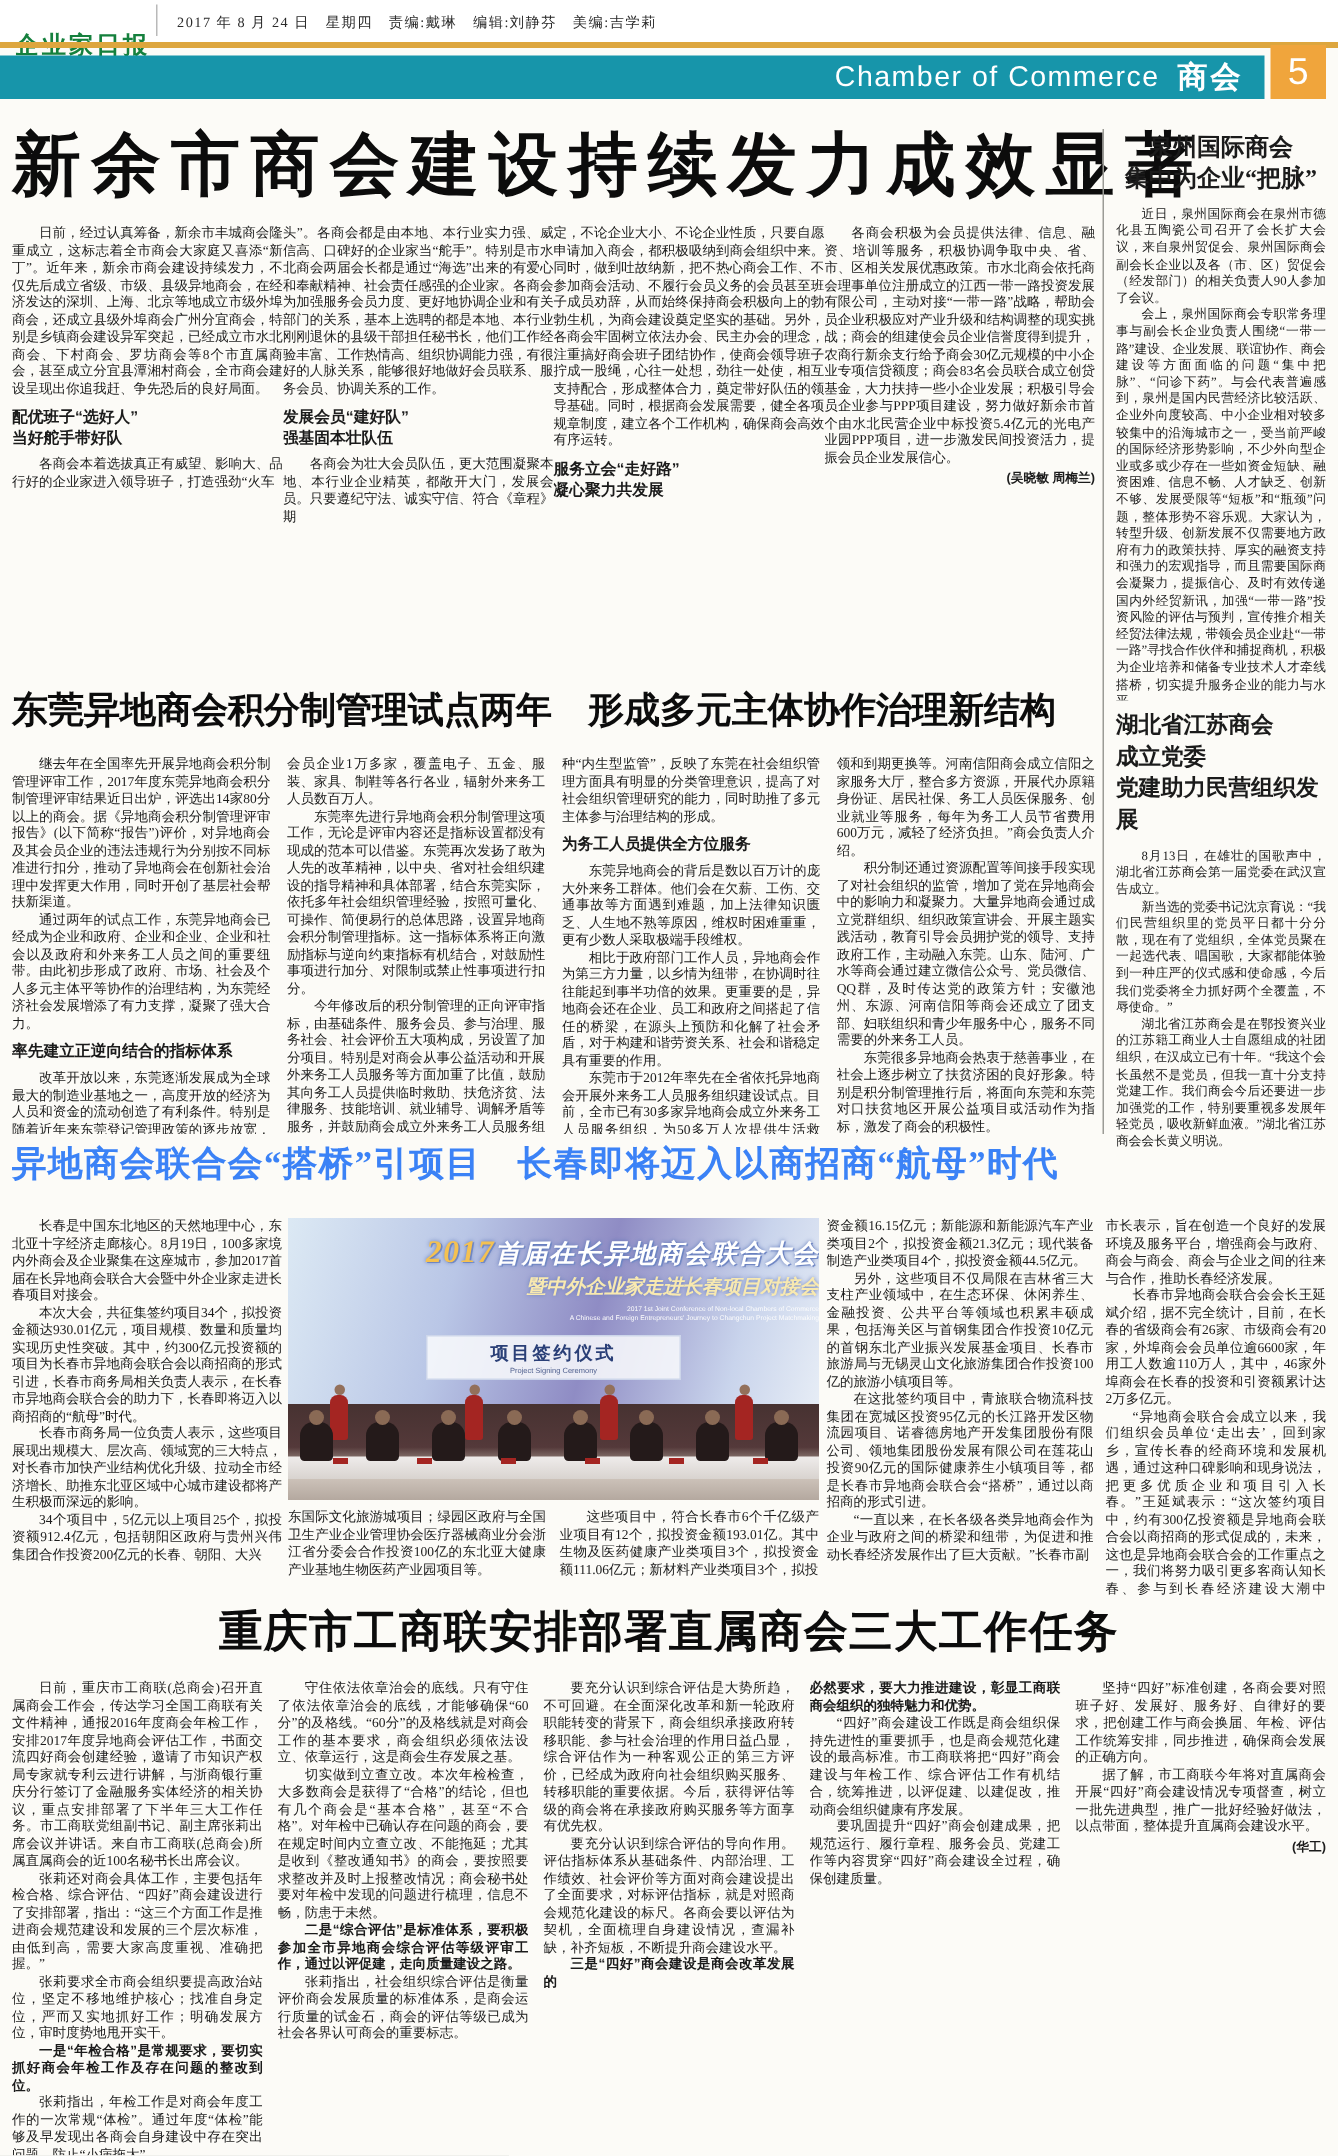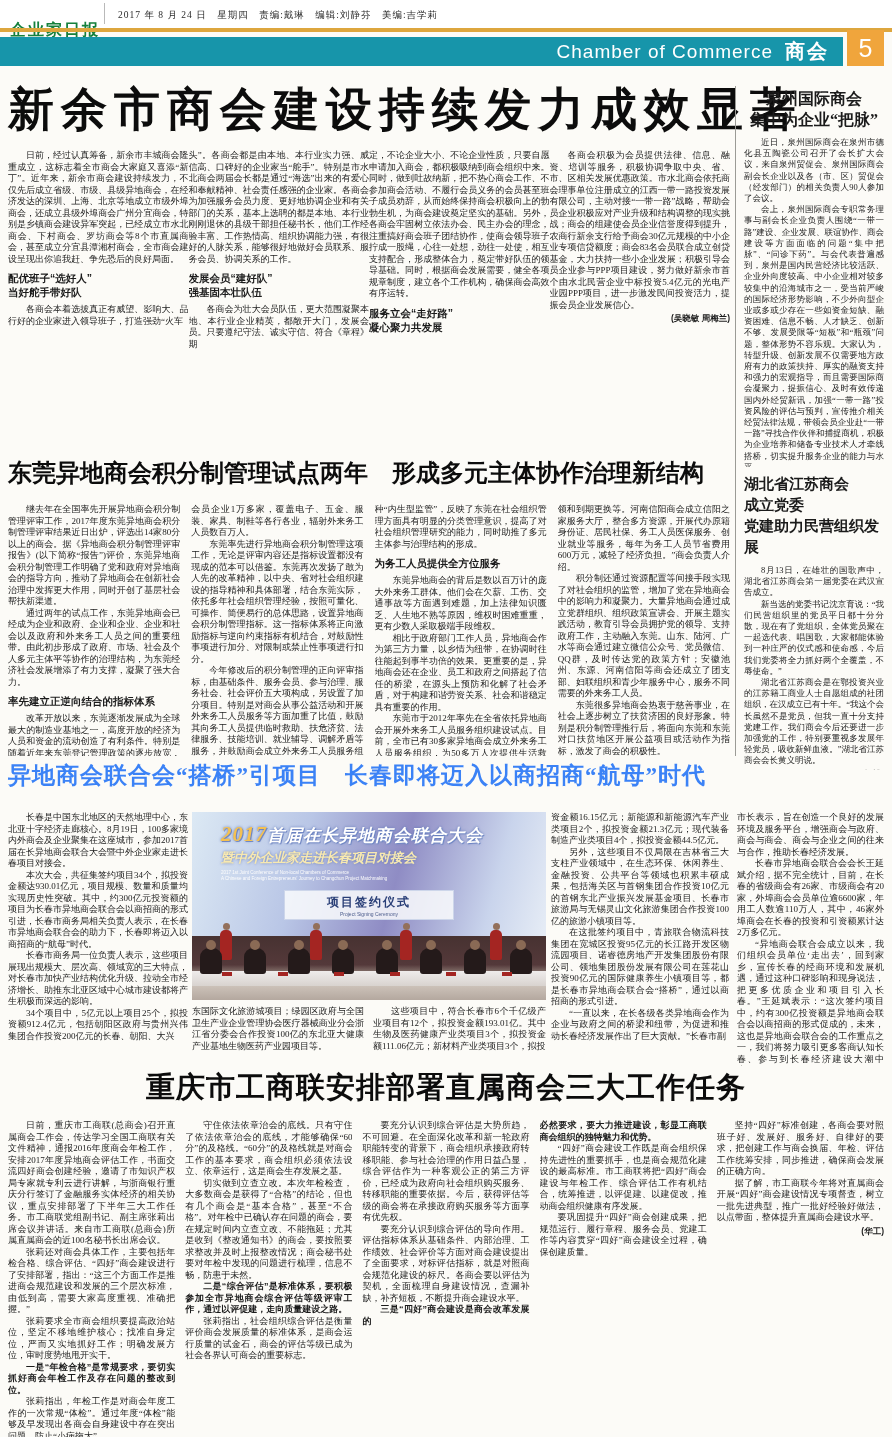--- a/index.html
+++ b/index.html
@@ -55,21 +55,21 @@
   .a3c1  { position:absolute; top:812px; left:8px;   width:180px; height:242px; }
   .a3c3  { position:absolute; top:812px; left:551px; width:178px; height:246px; }
   .a3c4  { position:absolute; top:812px; left:737px; width:147px; height:254px; }
   .a3cap1{ position:absolute; top:1006px; left:192px; width:172px; height:50px; }
   .a3cap2{ position:absolute; top:1006px; left:373px; width:173px; height:50px; }
   .a4-body { position:absolute; top:1120px; left:8px; width:876px; height:317px; display:flex; gap:10px; }
   .a4-body .col { flex:1; }
   
   .photo { position:absolute; top:812px; left:192px; width:354px; height:188px; overflow:hidden;
            background:linear-gradient(105deg,#dcE9f4 0%,#b9c6e6 30%,#8f8cc4 55%,#c9d4ec 80%,#eef3f8 100%); }
-  .ph-text { position:absolute; top:10px; left:0; right:0; text-align:left; font-style:italic;padding-left:29px; }
+  .ph-text { position:absolute; top:10px; left:0; right:0; text-align:right; font-style:italic;padding-left:29px; }
   .ph-t1 { font-size:17px; font-weight:bold; color:#fff; text-shadow:0 0 3px #5a74b8,1px 1px 0 #7b90c9; letter-spacing:1px; }
   .ph-t1 b { color:#f4c152; font-size:21px; }
   .ph-t2 { font-size:13px; font-weight:bold; color:#f8e9b0; text-shadow:0 0 3px #6a7fbb; margin-top:2px; }
   .ph-t3 { font-size:4.5px; color:#fdfdfd; font-style:normal; margin-top:3px; font-family:"Liberation Sans",sans-serif; line-height:6px; }
   .ph-panel { position:absolute; top:78px; left:92px; width:170px; height:30px; background:rgba(250,251,253,.85);
               border:1px solid #cdd6ea; display:flex; flex-direction:column; align-items:center; justify-content:center; }
   .ph-panel-cn { font-size:12px; font-weight:bold; color:#2a3f77; letter-spacing:2px; font-style:normal; }
   .ph-panel-en { font-size:5px; color:#51618f; font-family:"Liberation Sans",sans-serif; font-style:normal; }
   .ph-stage { position:absolute; bottom:0; left:0; right:0; height:64px;
               background:linear-gradient(180deg,#473231 0%,#54393a 45%,#9a8b82 62%,#cfc5bc 75%,#b4a89f 100%); }
@@ -148,21 +148,21 @@
       <p class="p">8月13日，在雄壮的国歌声中，湖北省江苏商会第一届党委在武汉宣告成立。</p>
       <p class="p">新当选的党委书记沈京育说：“我们民营组织里的党员平日都十分分散，现在有了党组织，全体党员聚在一起选代表、唱国歌，大家都能体验到一种庄严的仪式感和使命感，今后我们党委将全力抓好两个全覆盖，不辱使命。”</p>
       <p class="p">湖北省江苏商会是在鄂投资兴业的江苏籍工商业人士自愿组成的社团组织，在汉成立已有十年。“我这个会长虽然不是党员，但我一直十分支持党建工作。我们商会今后还要进一步加强党的工作，特别要重视多发展年轻党员，吸收新鲜血液。”湖北省江苏商会会长黄义明说。</p>
       <p class="sig">(兰博)</p>
     </div>
   </div>
 
   <h2 class="hl2">东莞异地商会积分制管理试点两年　形成多元主体协作治理新结构</h2>
   <div class="a2-body">
     <div class="col body-col">
-      <p class="p">继去年在全国率先开展异地商会积分制管理评审工作，2017年度东莞异地商会积分制管理评审结果近日出炉，评选出14家80分以上的商会。据《异地商会积分制管理评审报告》(以下简称“报告”)评价，东莞异地商会积分制管理工作明确了党和政府对异地商会的指导方向，推动了异地商会在创新社会治理中发挥更大作用，同时开创了基层社会帮扶新渠道。</p>
+      <p class="p">继去年在全国率先开展异地商会积分制管理评审工作，2017年度东莞异地商会积分制管理评审结果近日出炉，评选出14家80分以上的商会。据《异地商会积分制管理评审报告》(以下简称“报告”)评价，对异地商会及其会员企业的违法违规行为分别按不同标准进行扣分，推动了异地商会在创新社会治理中发挥更大作用，同时开创了基层社会帮扶新渠道。</p>
       <p class="p">通过两年的试点工作，东莞异地商会已经成为企业和政府、企业和企业、企业和社会以及政府和外来务工人员之间的重要纽带。由此初步形成了政府、市场、社会及个人多元主体平等协作的治理结构，为东莞经济社会发展增添了有力支撑，凝聚了强大合力。</p>
       <p class="sub">率先建立正逆向结合的指标体系</p>
       <p class="p">改革开放以来，东莞逐渐发展成为全球最大的制造业基地之一，高度开放的经济为人员和资金的流动创造了有利条件。特别是随着近年来东莞登记管理政策的逐步放宽，异地商会如雨后春笋般蓬勃发展。目前在全市已登记注册的异地商会达131家，其中省级15家、市级53家、县级63家，拥有中小微</p>
     </div>
     <div class="col body-col">
       <p class="pc">会员企业1万多家，覆盖电子、五金、服装、家具、制鞋等各行各业，辐射外来务工人员数百万人。</p>
       <p class="p">东莞率先进行异地商会积分制管理这项工作，无论是评审内容还是指标设置都没有现成的范本可以借鉴。东莞再次发扬了敢为人先的改革精神，以中央、省对社会组织建设的指导精神和具体部署，结合东莞实际，依托多年社会组织管理经验，按照可量化、可操作、简便易行的总体思路，设置异地商会积分制管理指标。这一指标体系将正向激励指标与逆向约束指标有机结合，对鼓励性事项进行加分、对限制或禁止性事项进行扣分。</p>
       <p class="p">今年修改后的积分制管理的正向评审指标，由基础条件、服务会员、参与治理、服务社会、社会评价五大项构成，另设置了加分项目。特别是对商会从事公益活动和开展外来务工人员服务等方面加重了比值，鼓励其向务工人员提供临时救助、扶危济贫、法律服务、技能培训、就业辅导、调解矛盾等服务，并鼓励商会成立外来务工人员服务组织。同时，对异地商会及其会员企业的违法违规行为分别按不同标准进行扣分。在严格考评基础上，达到80分以上的异地商会将纳入奖励范围。</p>
 
     </div>

